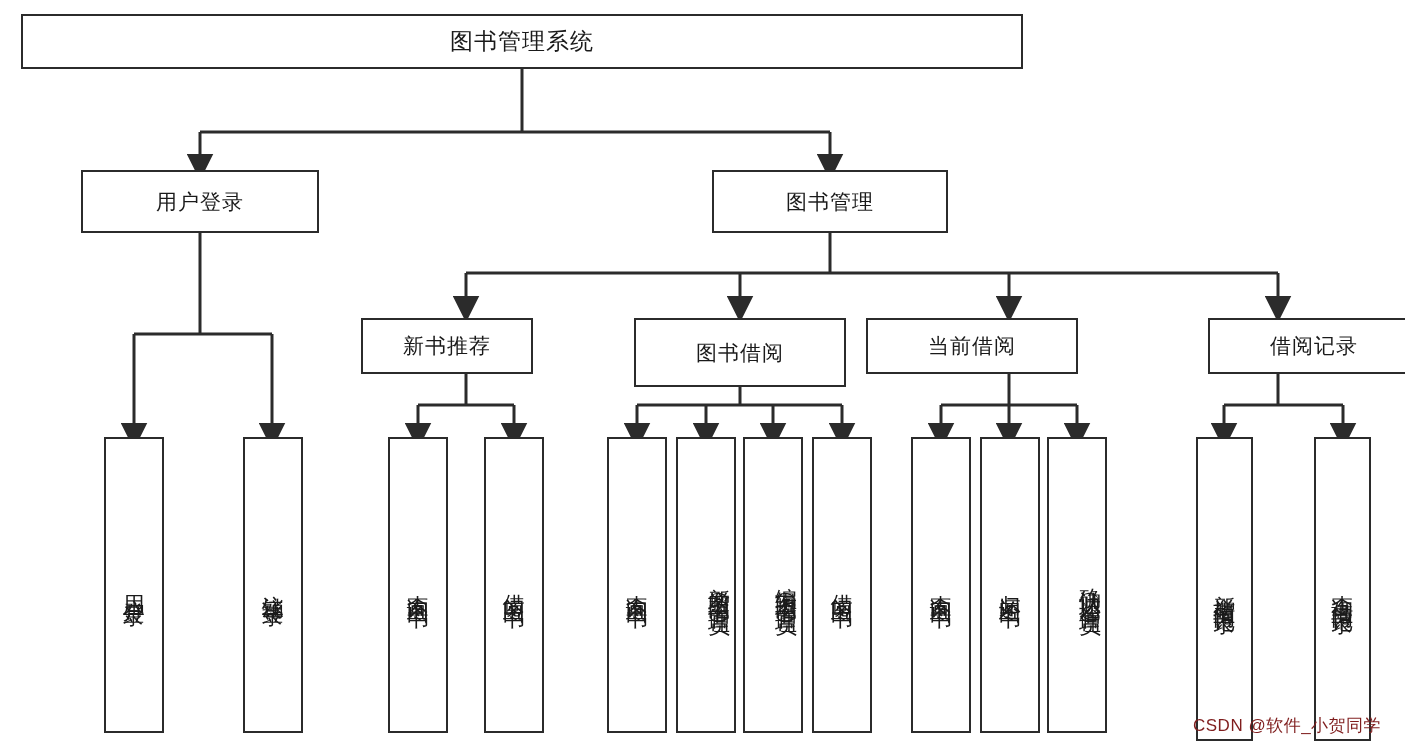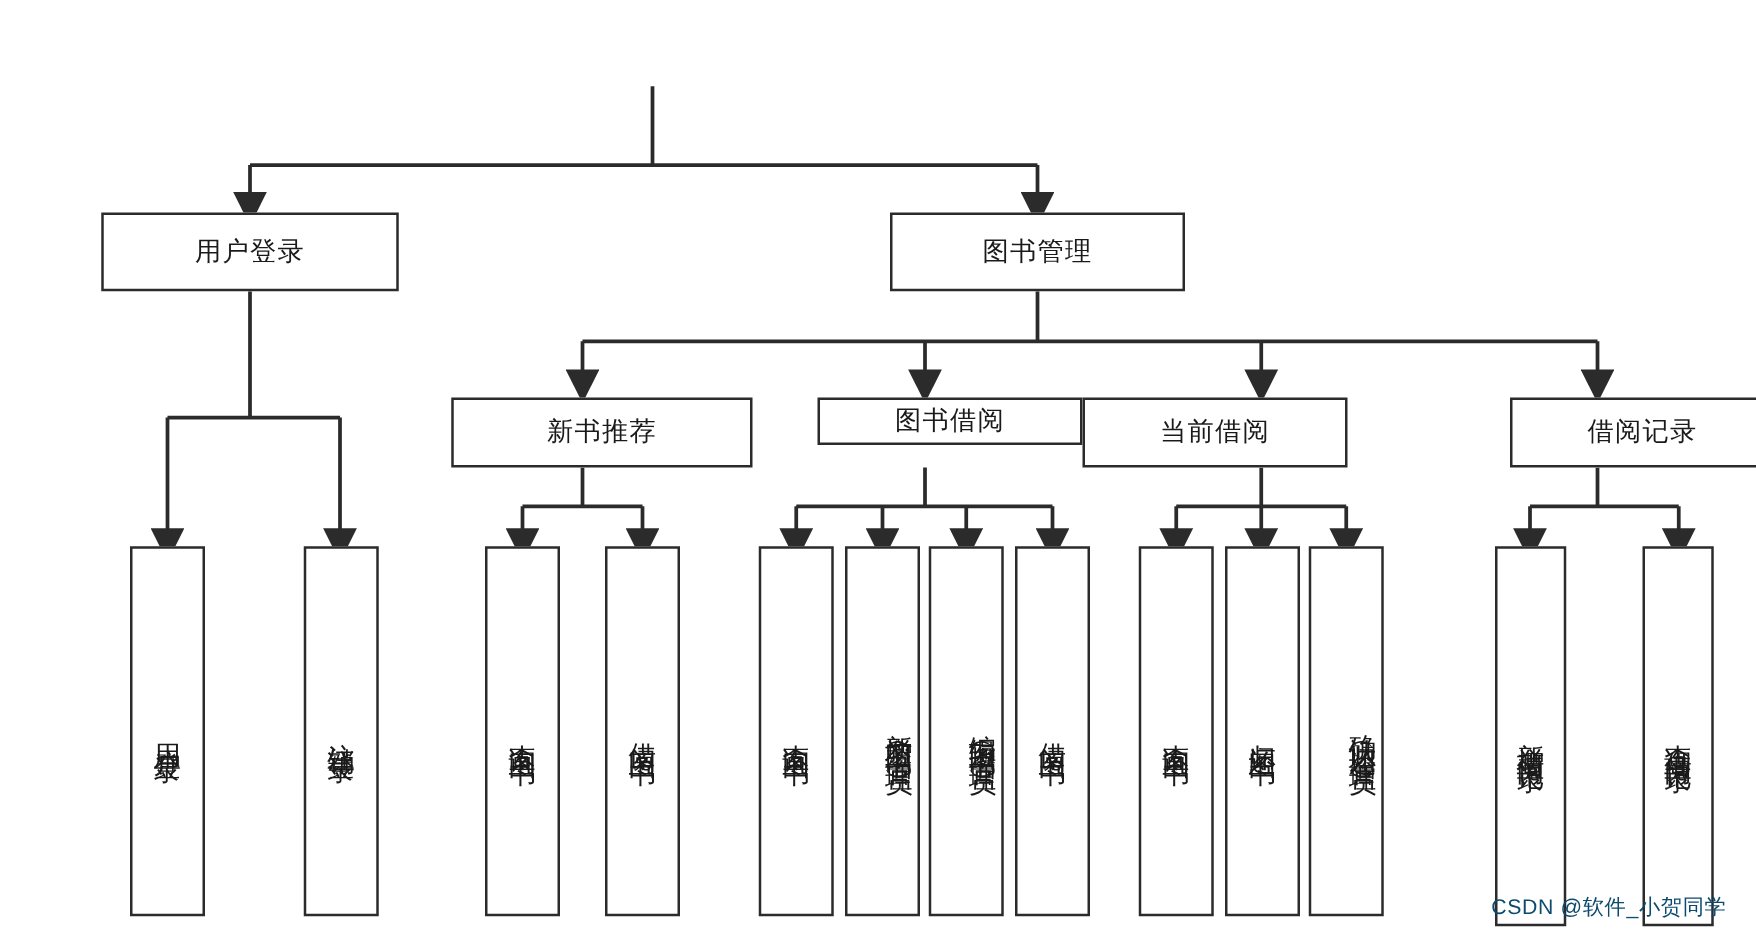--- a/index.html
+++ b/index.html
@@ -55,21 +55,21 @@
     padding-top: 6px;
   }
   .node.root {
     font-size: 23px;
   }
   #watermark {
     position: absolute;
     left: 1193px;
     top: 714px;
     font-size: 17px;
-    color: #0c4a6e;
+    color: #7f1d1d;
     white-space: nowrap;
     letter-spacing: 0.5px;
   }
 </style>
 </head>
 <body>
 
 <div id="canvas">
 
   <svg id="edges" viewBox="0 0 1405 747" xmlns="http://www.w3.org/2000/svg">
@@ -115,32 +115,35 @@
       <path d="M1009,405 L1009,427" marker-end="url(#arrow)"></path>
       <path d="M1077,405 L1077,427" marker-end="url(#arrow)"></path>
 
       <path d="M1278,374 L1278,405"></path>
       <path d="M1224,405 L1343,405"></path>
       <path d="M1224,405 L1224,427" marker-end="url(#arrow)"></path>
       <path d="M1343,405 L1343,427" marker-end="url(#arrow)"></path>
     </g>
   </svg>
 
+  <div class="node node-h root" style="left:21px; top:14px; width:1002px; height:55px;">
+    <span>图书管理系统</span>
+  </div>
 
   <div class="node node-h" style="left:81px; top:170px; width:238px; height:63px;">
     <span>用户登录</span>
   </div>
   <div class="node node-h" style="left:712px; top:170px; width:236px; height:63px;">
     <span>图书管理</span>
   </div>
 
-  <div class="node node-h" style="left:361px; top:318px; width:241px; height:56px;">
+  <div class="node node-h" style="left:361px; top:318px; width:172px; height:56px;">
     <span>新书推荐</span>
   </div>
-  <div class="node node-h" style="left:634px; top:318px; width:212px; height:38px;margin-left:20px;">
+  <div class="node node-h" style="left:634px; top:318px; width:212px; height:69px;">
     <span>图书借阅</span>
   </div>
   <div class="node node-h" style="left:866px; top:318px; width:212px; height:56px;">
     <span>当前借阅</span>
   </div>
   <div class="node node-h" style="left:1172px; top:318px; width:212px; height:56px;margin-left:36px;">
     <span>借阅记录</span>
   </div>
 
   <div class="node node-v" style="left:104px; top:437px; width:60px; height:296px;">

